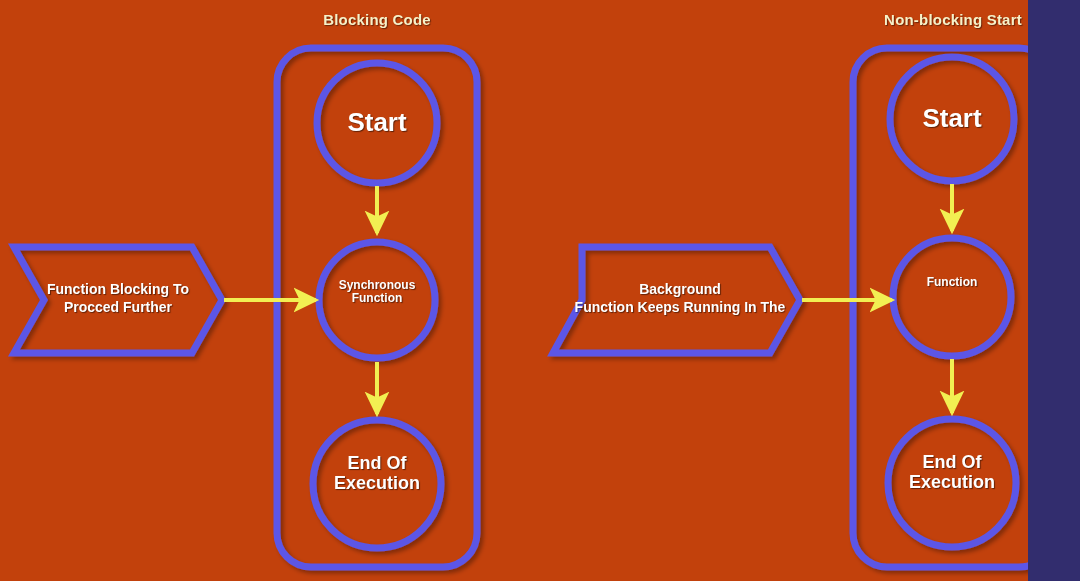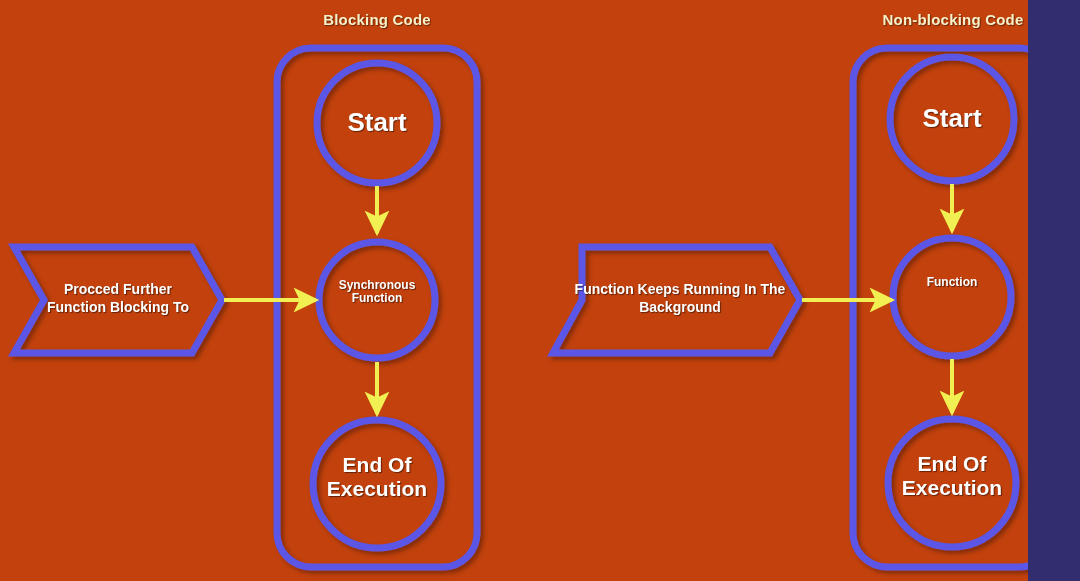--- a/index.html
+++ b/index.html
@@ -34,21 +34,21 @@
   }
   .node-label {
     position: absolute;
     text-align: center;
     color: #ffffff;
     font-weight: bold;
     text-shadow: 1px 1px 1px rgba(0,0,0,0.5);
     line-height: 1.12;
     white-space: nowrap;
   }
-  .node-label.big { font-size: 21px; }
+  .node-label.big { font-size: 18px; }
   .node-label.mid { font-size: 12px; }
   .node-label.start { font-size: 26px; text-align: center; }
   .banner-label {
     position: absolute;
     text-align: center;
     color: #ffffff;
     font-size: 14px;
     font-weight: bold;
     text-shadow: 1px 1px 1px rgba(0,0,0,0.5);
     line-height: 1.25;
@@ -116,35 +116,35 @@
     <div>Synchronous</div>
     <div>Function</div>
   </div>
 
   <div class="node-label big" style="left:292px; top:453px; width:170px;">
     <div>End Of</div>
     <div>Execution</div>
   </div>
 
   <div class="banner-label" style="left:38px; top:281px; width:160px;">
+    <div>Function Blocking To</div>
     <div>Procced Further</div>
-    <div>Function Blocking To</div>
   </div>
 
-  <div class="col-title" style="left:853px; top:11px; width:200px;">Non-blocking Code</div>
+  <div class="col-title" style="left:853px; top:11px; width:200px;">Non-blocking Start</div>
 
   <div class="node-label start" style="left:882px; top:104px; width:140px;">Start</div>
 
   <div class="node-label mid" style="left:867px; top:276px; width:170px;">
     <div>Function</div>
   </div>
 
   <div class="node-label big" style="left:867px; top:452px; width:170px;">
     <div>End Of</div>
     <div>Execution</div>
   </div>
 
   <div class="banner-label" style="left:570px; top:281px; width:220px;">
+    <div>Background</div>
     <div>Function Keeps Running In The</div>
-    <div>Background</div>
   </div>
 
 </div>
 
 </body></html>

